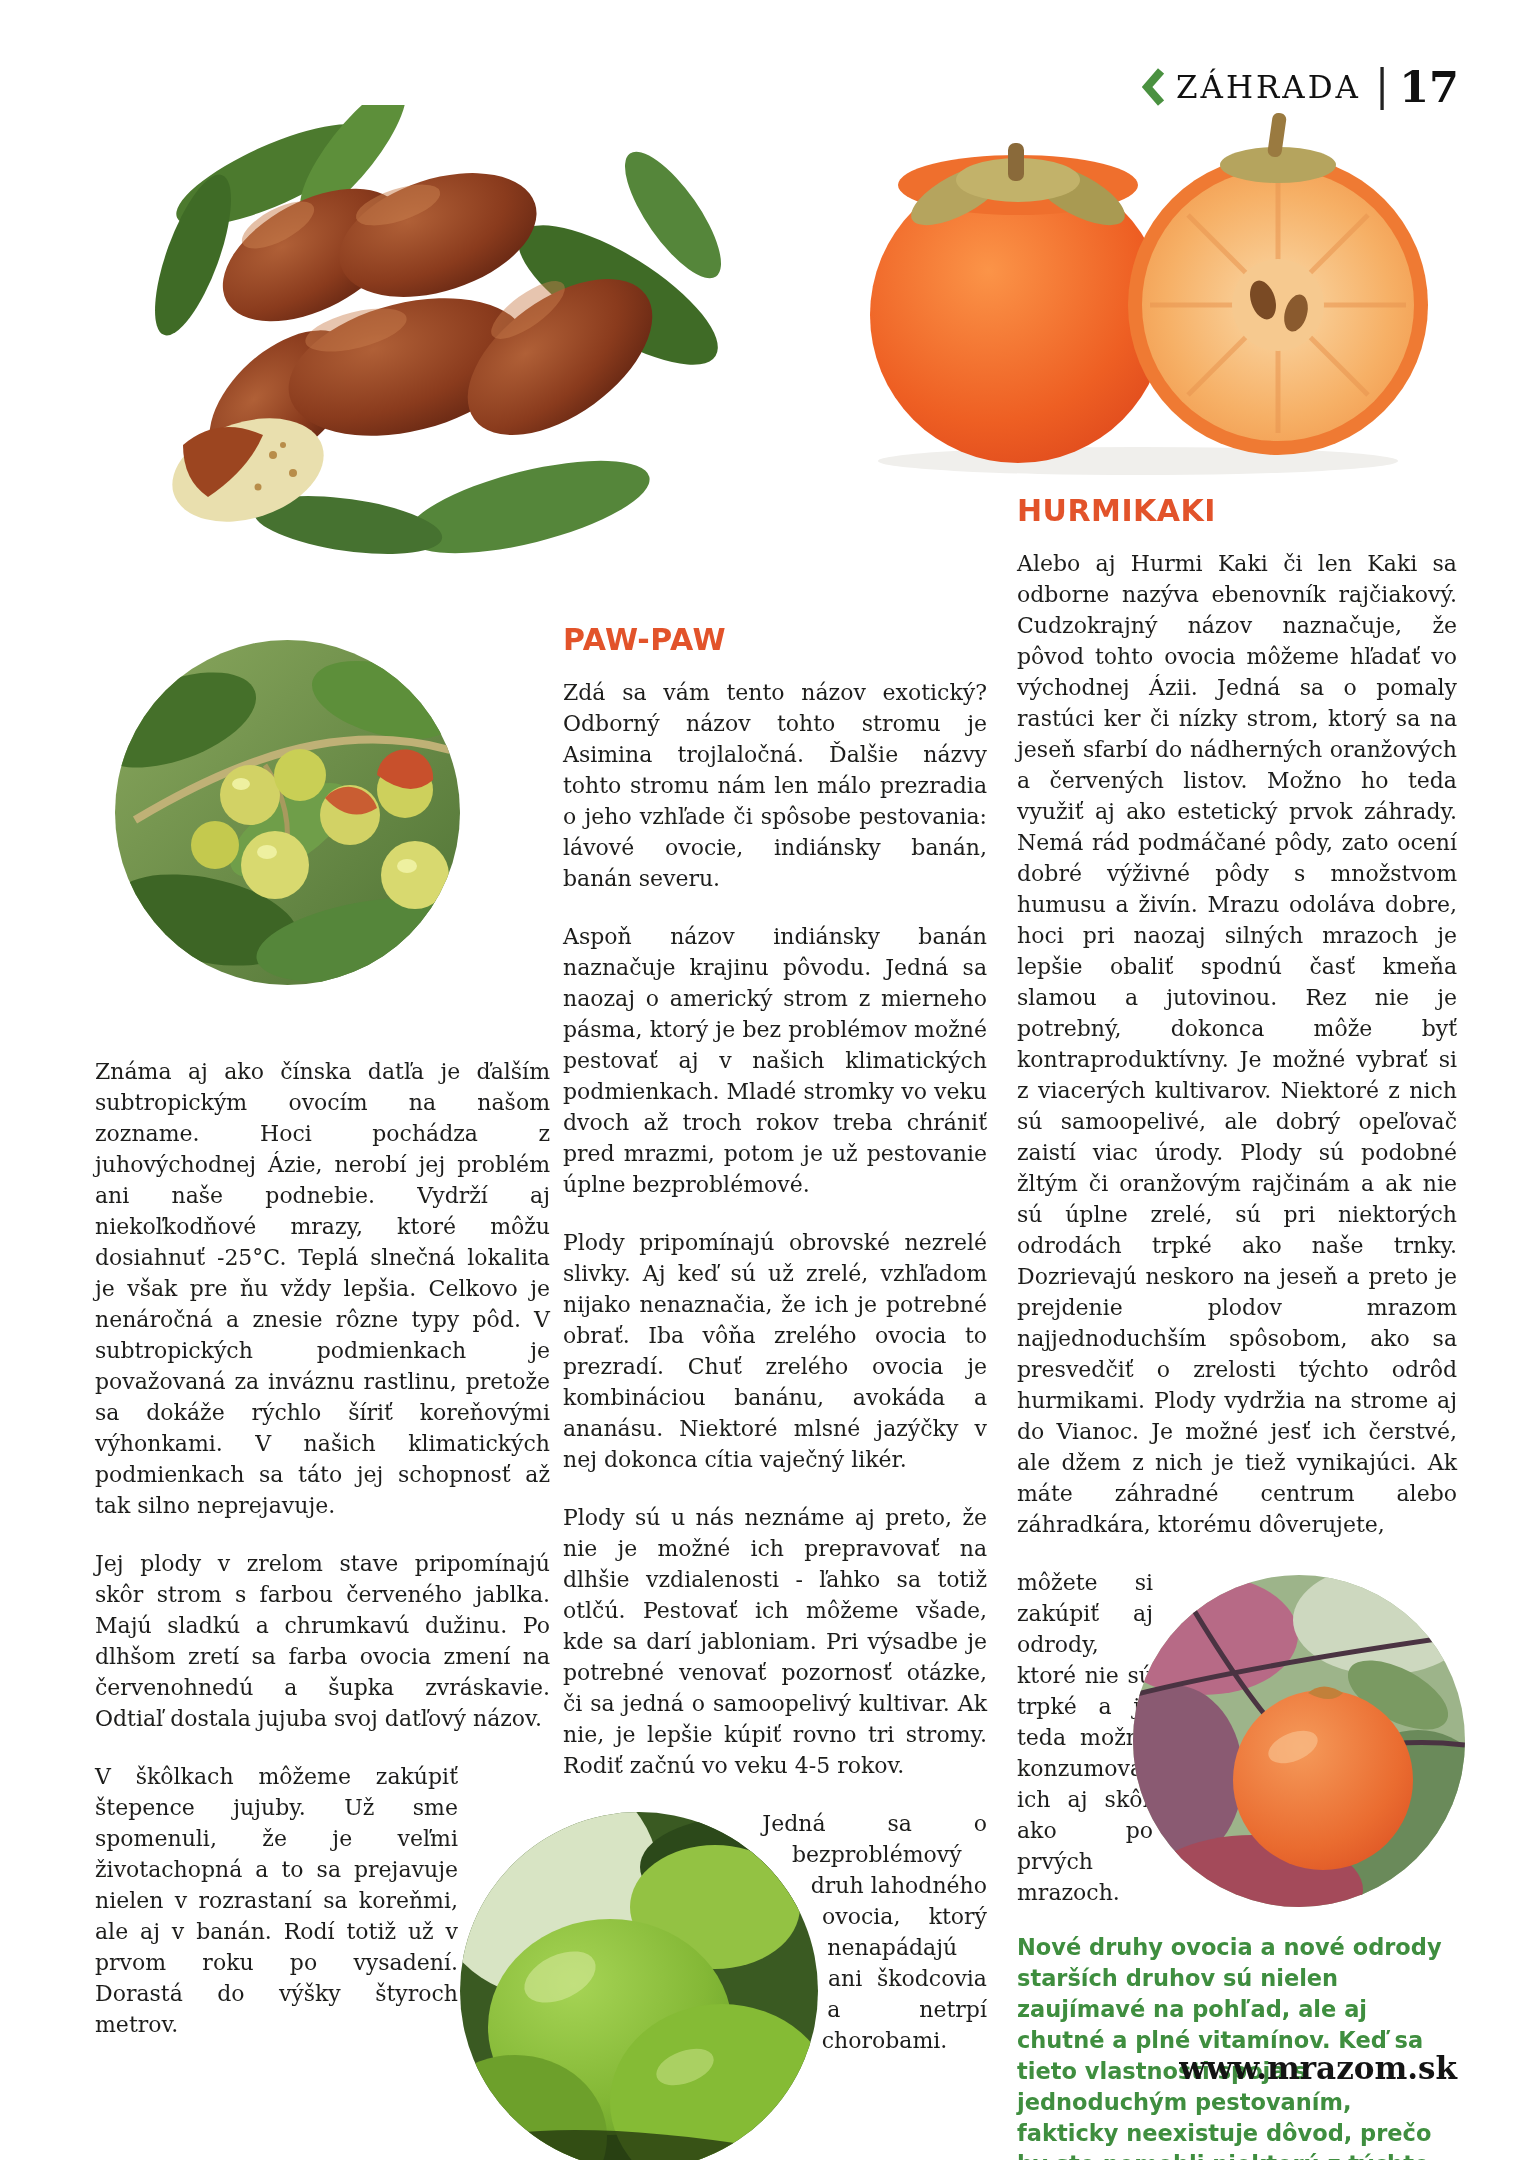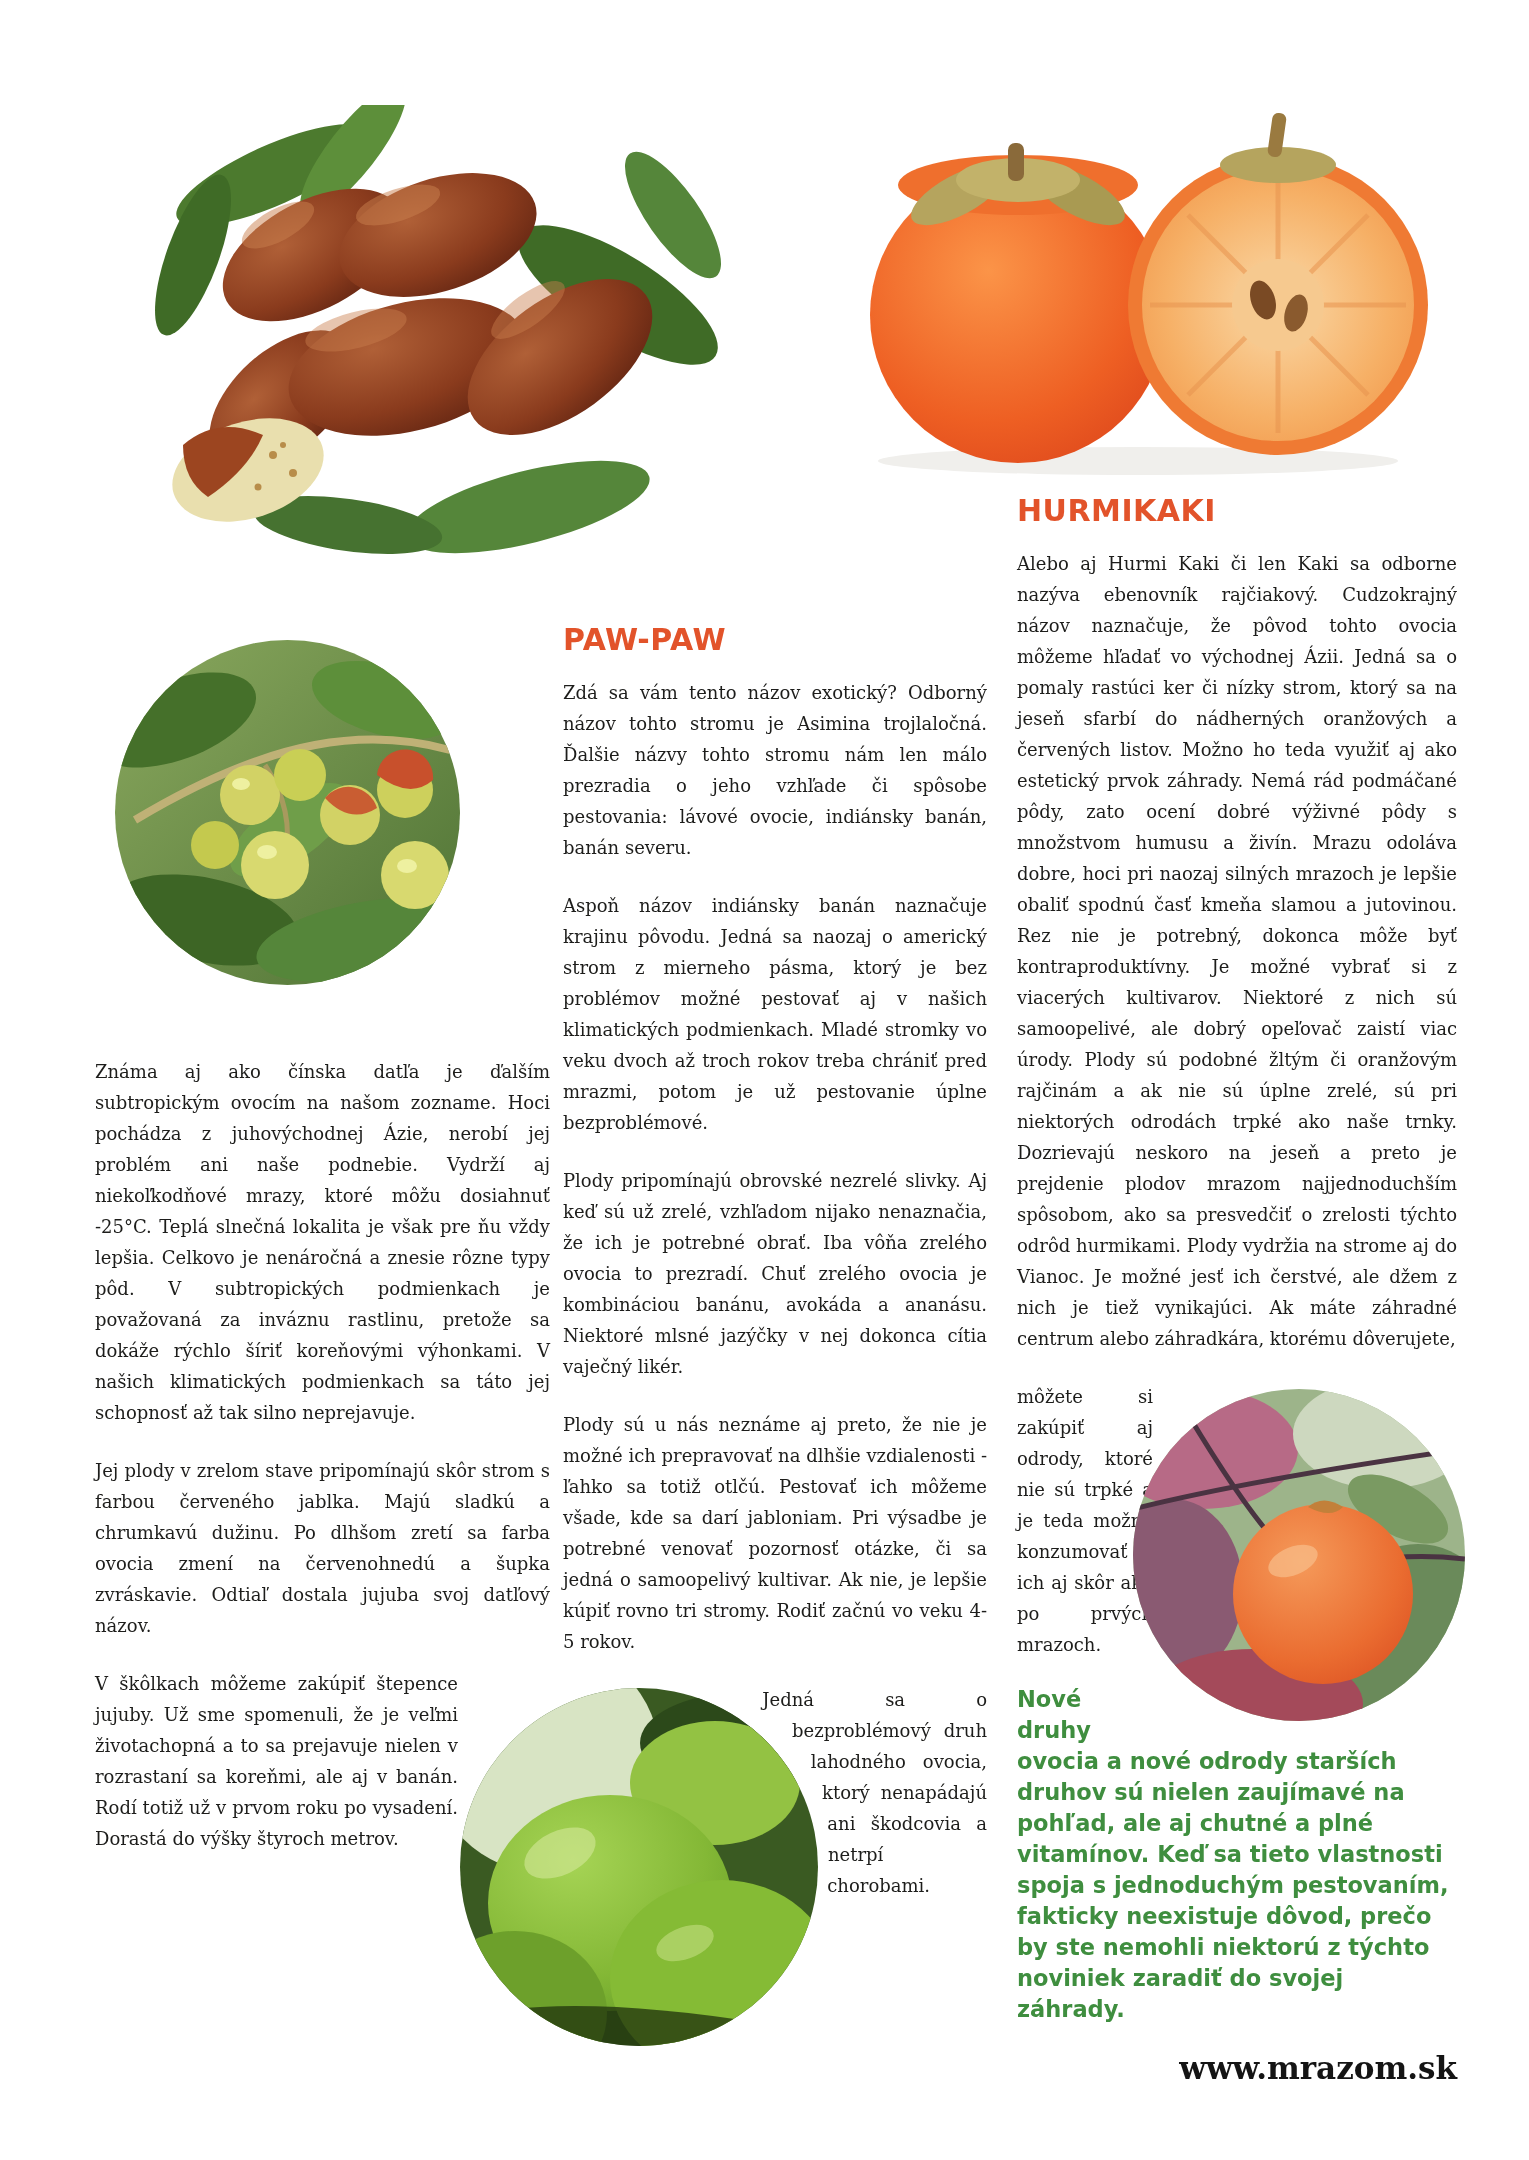--- a/index.html
+++ b/index.html
@@ -27,21 +27,21 @@
   
   .col{position:absolute;}
   .col1{left:95px;top:1056px;width:455px;}
   .col2{left:563px;top:610px;width:424px;}
   .col3{left:1017px;top:481px;width:440px;}
 
   h2.section-head{
     font-family:"DejaVu Sans", sans-serif;font-weight:bold;color:#e2532a;
     font-size:30px;margin:12px 0 20px 0;letter-spacing:0.5px;
   }
-  .bodytext p{margin:0 0 27px 0;text-align:justify;font-size:18px;line-height:31px;}
+  .bodytext p{margin:0 0 27px 0;text-align:justify;font-size:22px;line-height:31px;}
   .bodytext p:last-child{margin-bottom:0;}
 
   
   .float-circle-left{
     float:left;width:268px;height:352px;margin:4px 14px 0 0;position:relative;
     shape-outside:circle(180px at 85px 170px);
   }
   .float-circle-left .circle-img{position:absolute;left:-103px;top:0;width:358px;height:358px;}
   .float-circle-right{
     float:right;width:292px;height:346px;margin:4px 0 0 12px;position:relative;
@@ -59,20 +59,30 @@
   }
 
   
   .footer{position:absolute;right:72px;top:2050px;font-size:31px;font-weight:600;color:#141414;}
 </style>
 </head>
 <body>
 
 <div class="page">
 
+  <div class="header">
+    <span class="chev">
+      <svg width="22" height="38" viewBox="0 0 22 38">
+          <path d="M19 3 L5 19 L19 35" stroke="#4a9140" stroke-width="8" fill="none"></path>
+        </svg>
+    </span>
+    <span class="hdr-section">ZÁHRADA</span>
+    <span class="hdr-bar">|</span>
+    <span class="hdr-page">17</span>
+  </div>
 
   <div class="hero-left">
     <svg width="642" height="462" viewBox="0 0 642 462">
       <defs>
         <radialGradient id="jg" cx="0.38" cy="0.3" r="0.9">
           <stop offset="0" stop-color="#b06037"></stop>
             <stop offset="0.55" stop-color="#8a3b1d"></stop>
             <stop offset="1" stop-color="#571f0f"></stop>
         </radialGradient>
       </defs>

